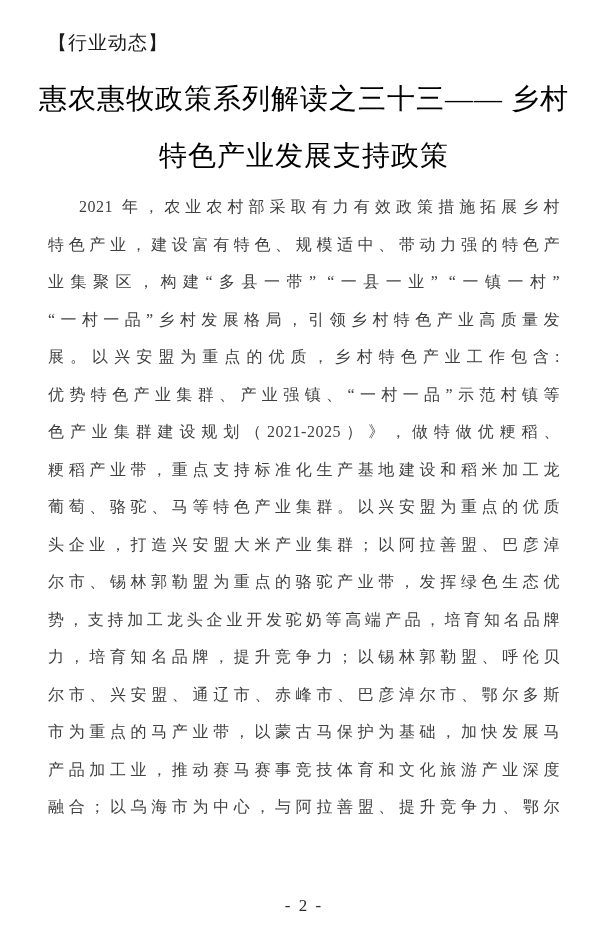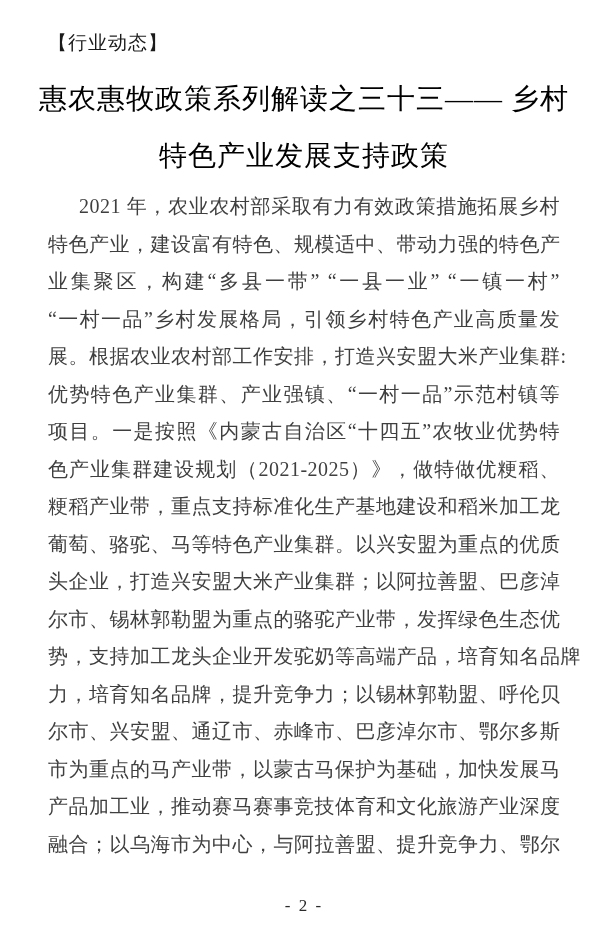--- a/index.html
+++ b/index.html
@@ -33,21 +33,21 @@
     line-height: 57px;
     margin-left: -14px;
     margin-right: -14px;
   }
   .title-line {
     white-space: nowrap;
     letter-spacing: 1px;
   }
   .body-text {
     margin-top: 4px;
-    font-size: 20px;
+    font-size: 16px;
     line-height: 37.5px;
     color: #3f3f3f;
   }
   .body-line {
     text-align: justify;
     text-align-last: justify;
     white-space: nowrap;
     letter-spacing: 0.5px;
   }
   .body-line:first-child {
@@ -74,23 +74,22 @@
   <div class="doc-title">
     <div class="title-line">惠农惠牧政策系列解读之三十三—— 乡村</div>
     <div class="title-line">特色产业发展支持政策</div>
   </div>
 
   <div class="body-text">
       <div class="body-line">2021 年，农业农村部采取有力有效政策措施拓展乡村</div>
       <div class="body-line">特色产业，建设富有特色、规模适中、带动力强的特色产</div>
       <div class="body-line">业集聚区，构建“多县一带” “一县一业” “一镇一村”</div>
       <div class="body-line">“一村一品”乡村发展格局，引领乡村特色产业高质量发</div>
-      <div class="body-line">展。根据农业农村部工作安排，打造兴安盟大米产业集群:</div>
+      <div class="body-line">展。以兴安盟为重点的优质，乡村特色产业工作包含:</div>
       <div class="body-line">优势特色产业集群、产业强镇、“一村一品”示范村镇等</div>
-      <div class="body-line">项目。一是按照《内蒙古自治区“十四五”农牧业优势特</div>
       <div class="body-line">色产业集群建设规划（2021-2025）》，做特做优粳稻、</div>
       <div class="body-line">粳稻产业带，重点支持标准化生产基地建设和稻米加工龙</div>
       <div class="body-line">葡萄、骆驼、马等特色产业集群。以兴安盟为重点的优质</div>
       <div class="body-line">头企业，打造兴安盟大米产业集群；以阿拉善盟、巴彦淖</div>
       <div class="body-line">尔市、锡林郭勒盟为重点的骆驼产业带，发挥绿色生态优</div>
       <div class="body-line">势，支持加工龙头企业开发驼奶等高端产品，培育知名品牌</div>
       <div class="body-line">力，培育知名品牌，提升竞争力；以锡林郭勒盟、呼伦贝</div>
       <div class="body-line">尔市、兴安盟、通辽市、赤峰市、巴彦淖尔市、鄂尔多斯</div>
       <div class="body-line">市为重点的马产业带，以蒙古马保护为基础，加快发展马</div>
       <div class="body-line">产品加工业，推动赛马赛事竞技体育和文化旅游产业深度</div>

